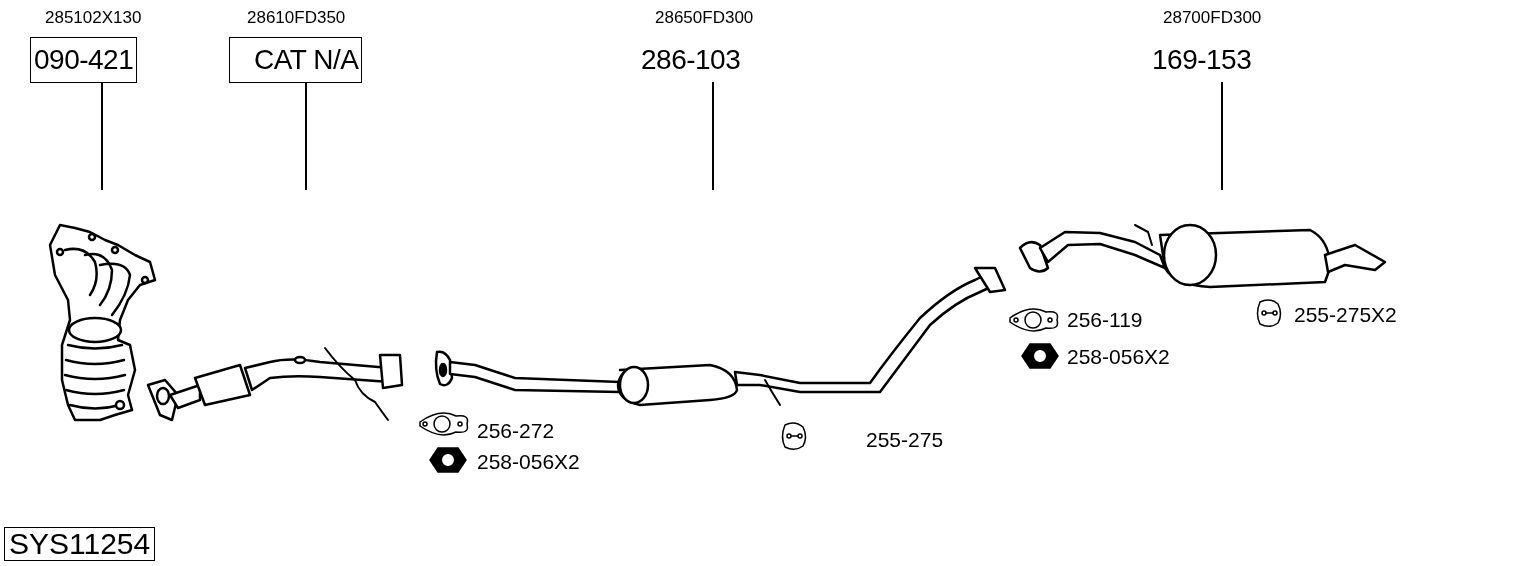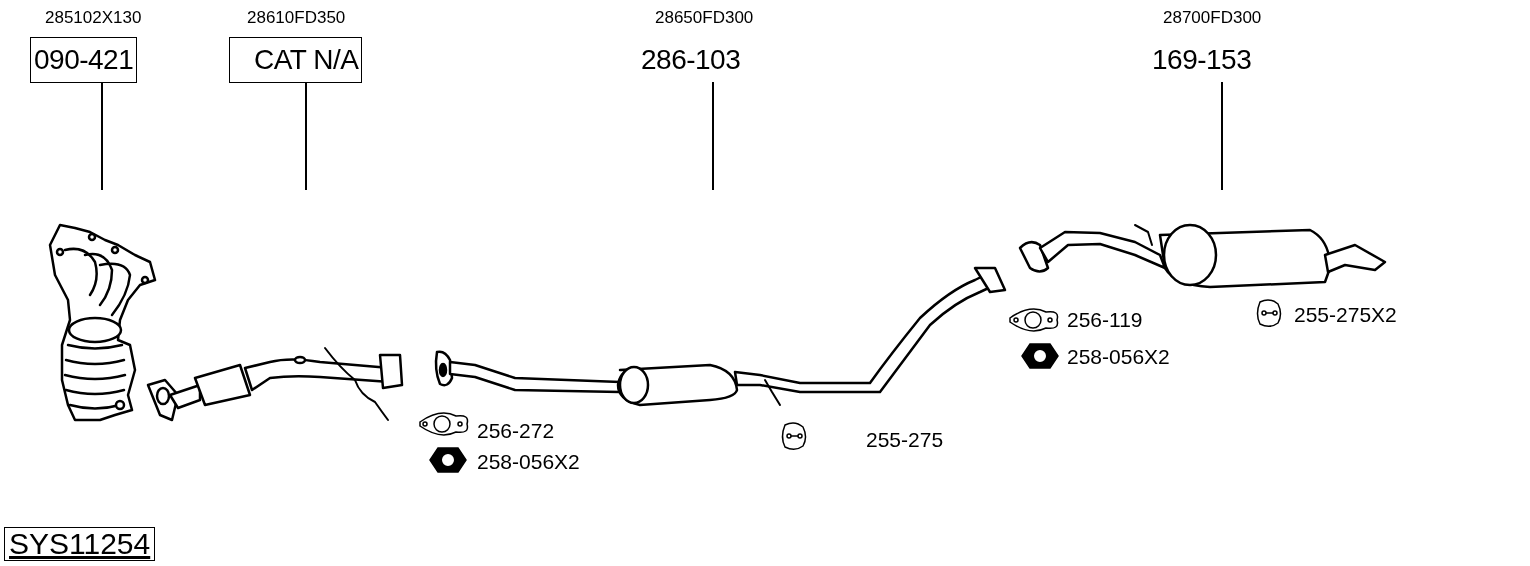--- a/index.html
+++ b/index.html
@@ -5,21 +5,21 @@
   html, body { margin: 0; padding: 0; background: #ffffff; }
   body { width: 1530px; height: 566px; position: relative; overflow: hidden;
          font-family: "Liberation Sans", sans-serif; color: #000; }
   .abs { position: absolute; }
   .oem { font-size: 17px; line-height: 20px; white-space: nowrap; }
   .partnum { font-size: 28px; line-height: 44px; white-space: nowrap; letter-spacing: -0.5px; }
   .boxed { border: 1.5px solid #000; padding: 0 3px; }
   .leader { position: absolute; width: 1.5px; background: #000; }
   .acc-label { font-size: 21px; line-height: 24px; white-space: nowrap; }
   svg.drawing { position: absolute; left: 0; top: 0; }
-  .sys { font-size: 30px; line-height: 32px; border: 1.5px solid #000; padding: 0 4px; text-decoration: underline; }
+  .sys { font-size: 30px; line-height: 32px; border: 1.5px solid #000; padding: 0 4px; }
 </style>
 </head>
 <body>
 
 <div class="abs oem" style="left:45px;top:8px;">285102X130</div>
 <div class="abs oem" style="left:247px;top:8px;">28610FD350</div>
 <div class="abs oem" style="left:655px;top:8px;">28650FD300</div>
 <div class="abs oem" style="left:1163px;top:8px;">28700FD300</div>
 
 <div class="abs partnum boxed" style="left:30px;top:37px;">090-421</div>

